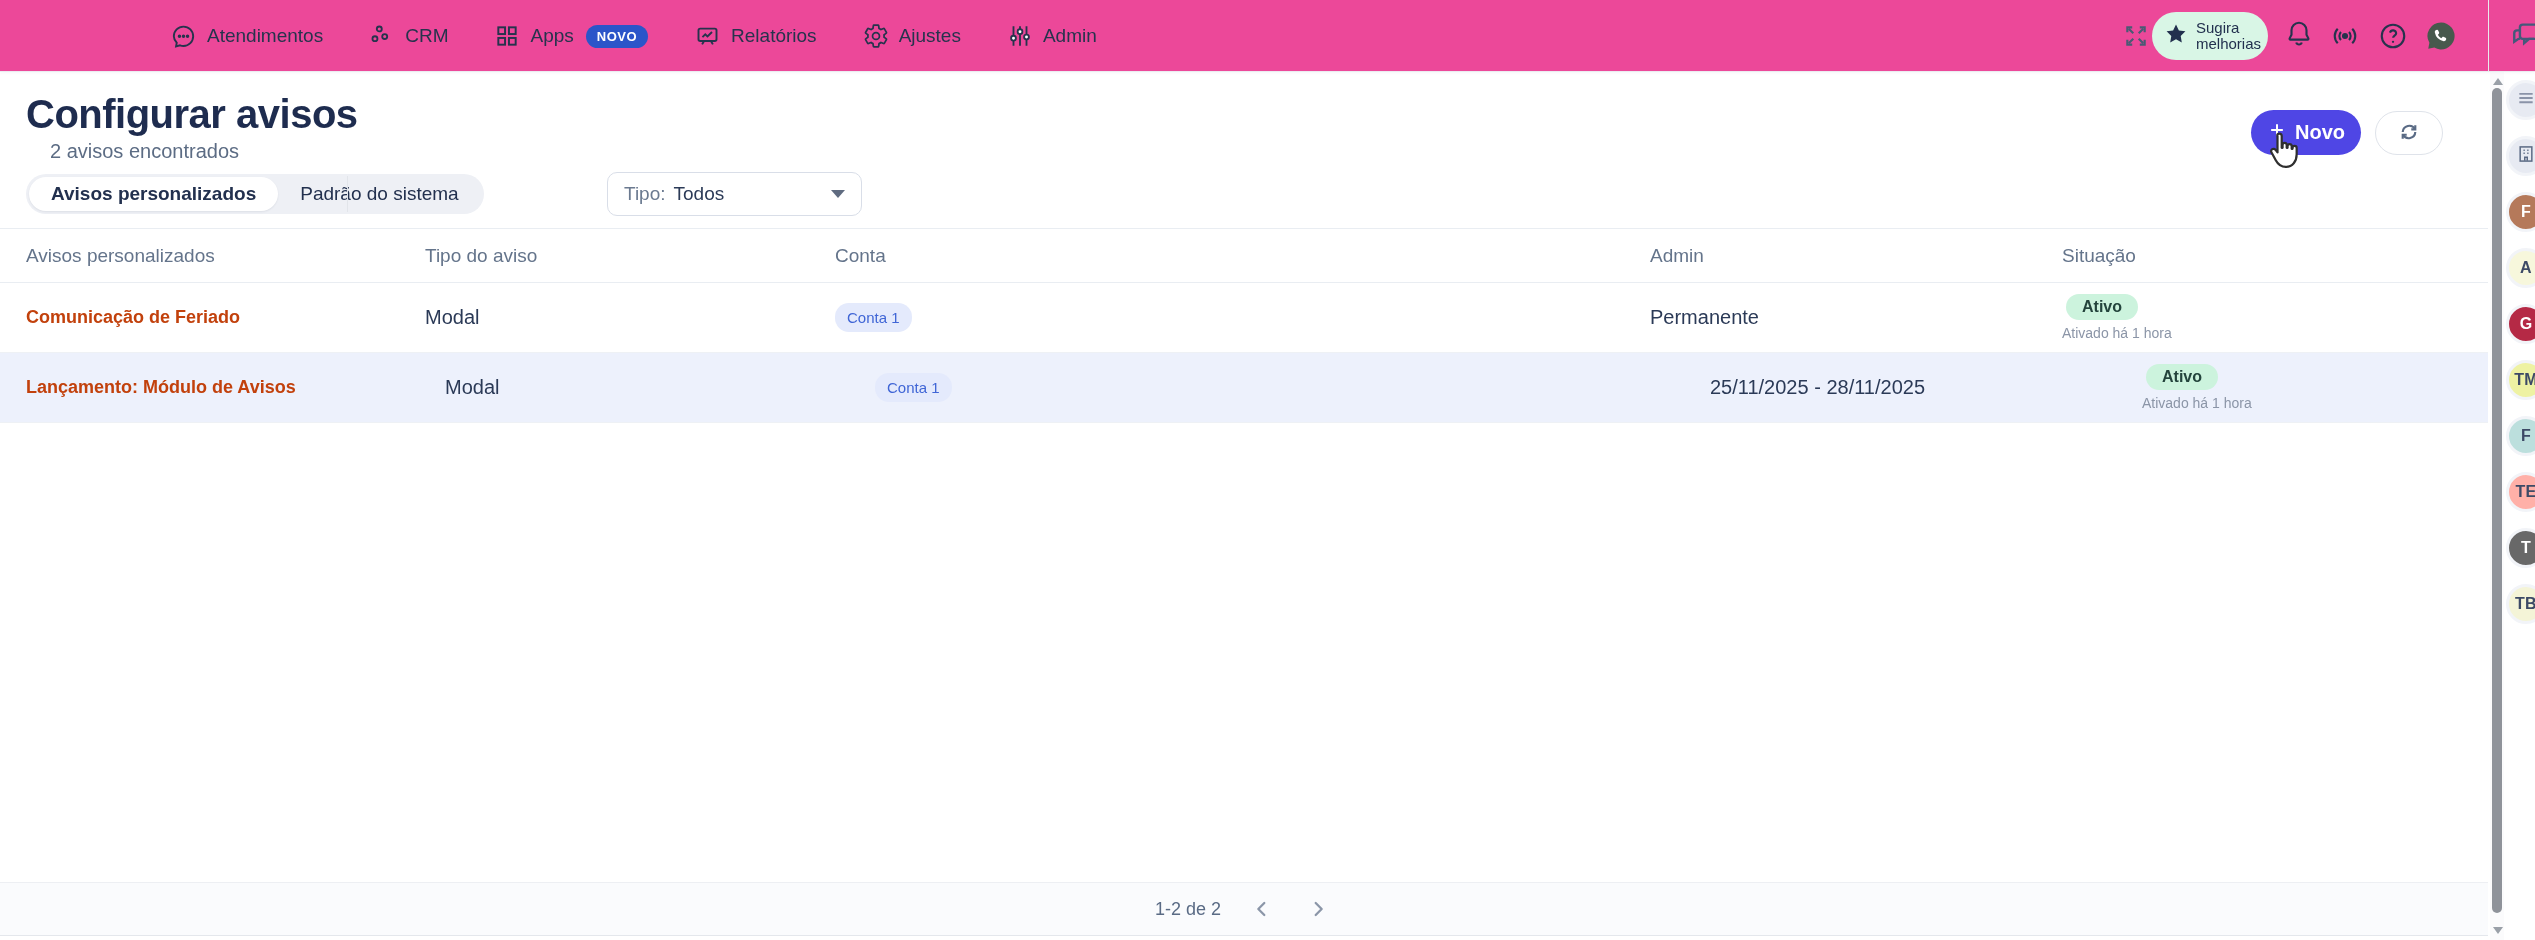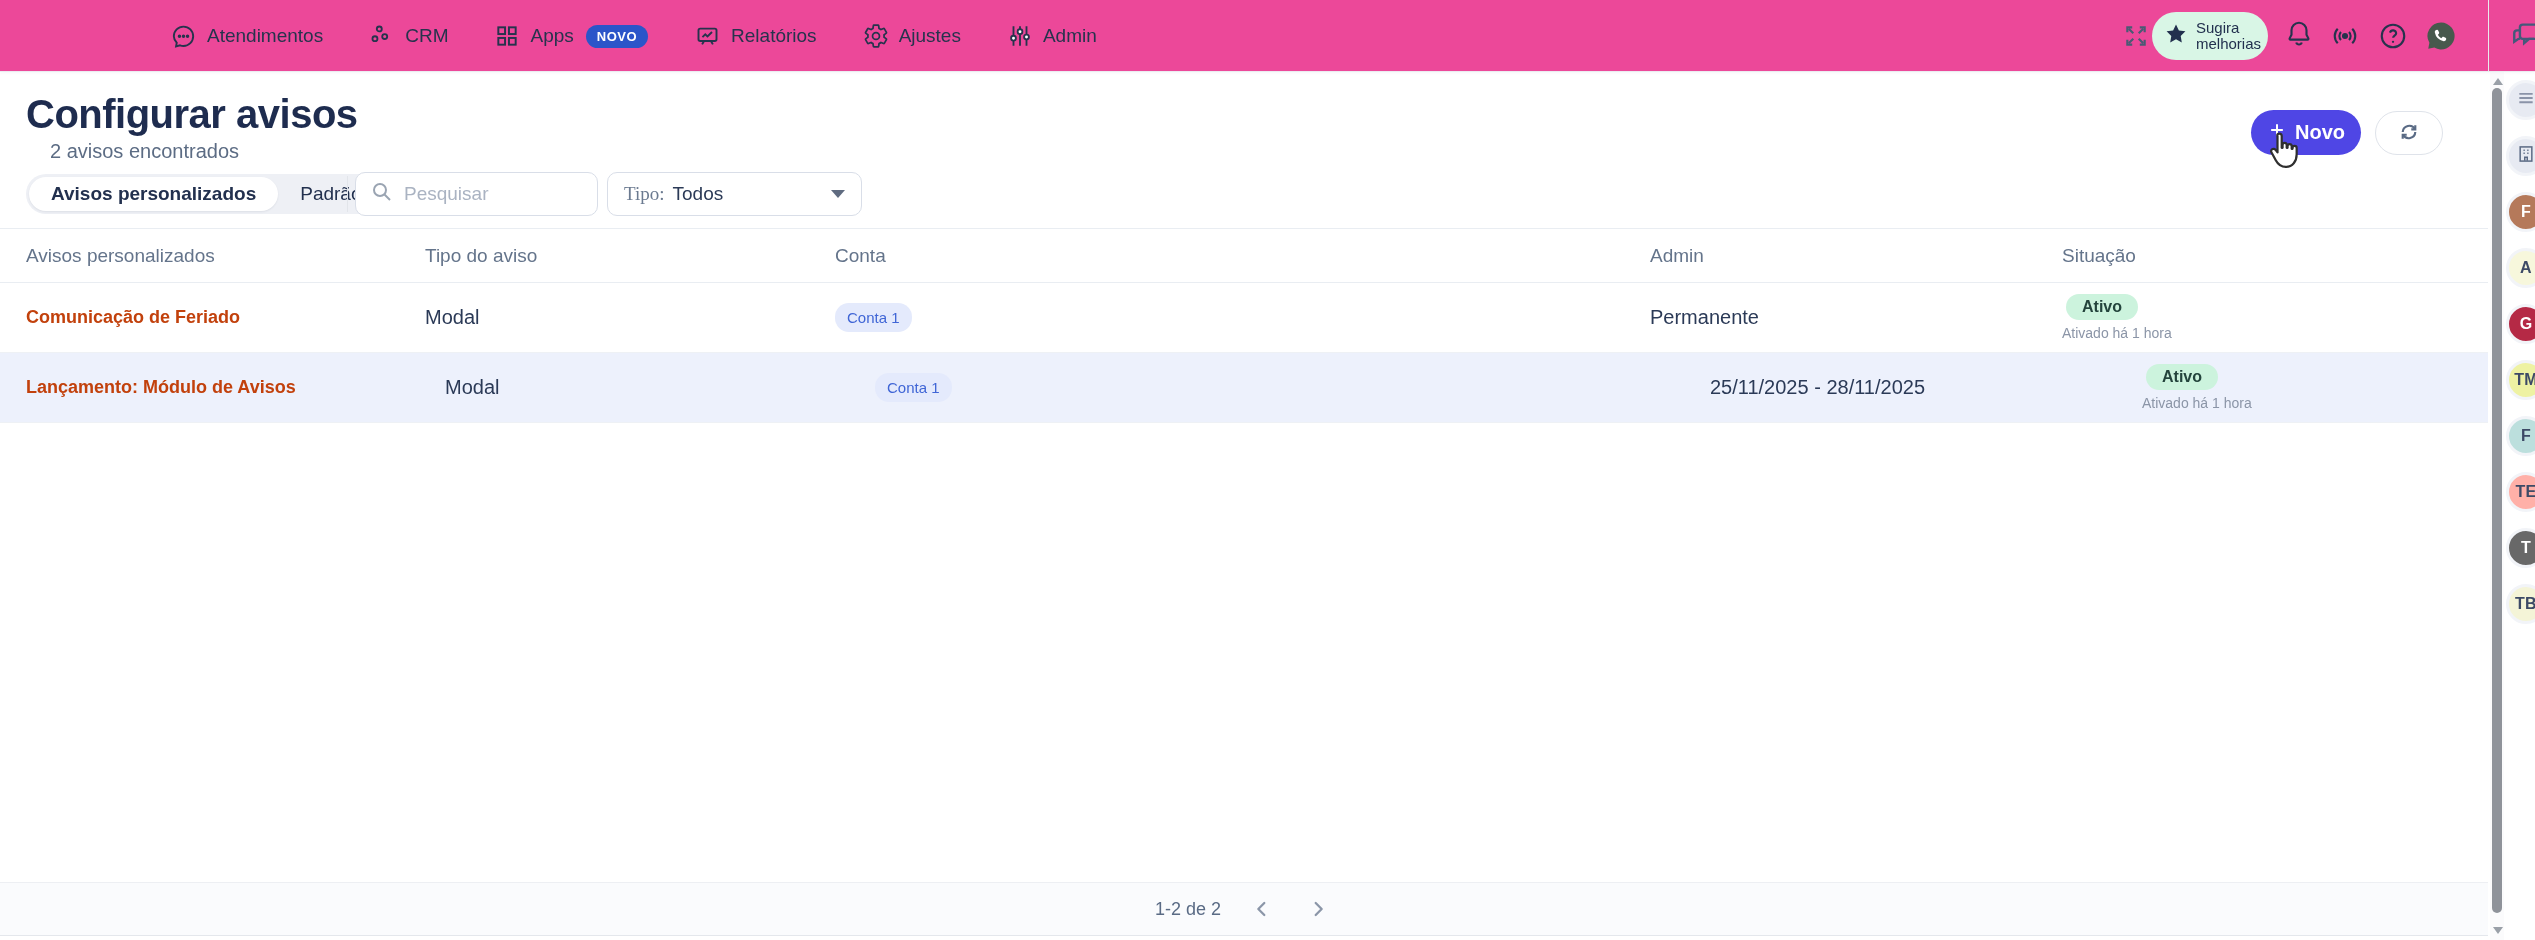--- a/index.html
+++ b/index.html
@@ -66,21 +66,21 @@
     border:none; outline:none; width:100%; font-size:19px; color:#2b3a57;
     font-family:inherit; background:transparent;
   }
   .search-box input::placeholder { color:#aab3c2; }
   .select-box {
     position:absolute; top:100px; height:44px; border:1px solid #d9dee8; border-radius:10px;
     background:#fff; display:flex; align-items:center; padding:0 16px; cursor:pointer;
   }
   .select-tipo { left:607px; width:255px; }
   .select-situacao { left:870px; width:256px; }
-  .select-label { font-size:19px; color:#6b7a90; margin-right:8px;font-family:Liberation Serif, serif; }
+  .select-label { font-size:19px; color:#6b7a90; margin-right:8px; }
   .select-value { font-size:19px; color:#2b3a57; }
   .select-caret { margin-left:auto; width:0; height:0; border-left:7px solid transparent; border-right:7px solid transparent; border-top:8px solid #5f6b80; }
   
   .table-area { position:absolute; left:0; top:156px; width:2488px; border-top:1px solid #e9edf2; }
   .t-grid { display:grid; grid-template-columns:399px 410px 815px 412px 1fr; padding-left:26px; align-items:center; }
   .t-head { height:54px; border-bottom:1px solid #e9edf2; }
   .t-head .th { font-size:19px; color:#64748b; }
   .t-row { height:70px; border-bottom:1px solid #eef1f5; cursor:pointer; }
   .row-title { font-size:18px; font-weight:bold; color:#c2410c; }
   .row-type, .row-date { font-size:20px; color:#2b3a57; }
@@ -267,29 +267,20 @@
           <path d="M17.8 5.8v3.7h-3.7M6.2 18.2v-3.7h3.7"></path>
         </svg>
       </span>
     </button>
 
     <div class="tabs">
       <div class="tab active">Avisos personalizados</div>
       <div class="tab">Padrão do sistema</div>
     </div>
     <div class="filter-divider"></div>
-    <div class="search-box">
-      <span>
-        <svg width="24" height="24" viewBox="0 0 24 24" fill="none" stroke="#9aa4b2" stroke-width="2">
-          <circle cx="10" cy="10" r="6"></circle>
-            <path d="M14.5 14.5 20 20"></path>
-        </svg>
-      </span>
-      <input type="text" placeholder="Pesquisar" style="">
-    </div>
     <div class="select-box select-tipo">
       <span class="select-label">Tipo:</span>
       <span class="select-value">Todos</span>
       <span class="select-caret"></span>
     </div>
 
     <div class="table-area">
       <div class="t-grid t-head">
         <div class="th">Avisos personalizados</div>
         <div class="th">Tipo do aviso</div>

